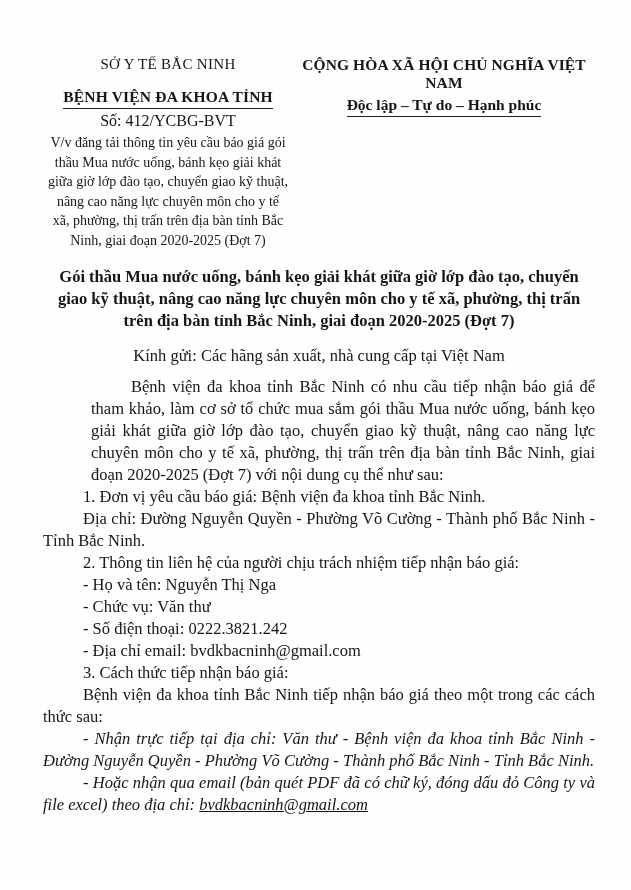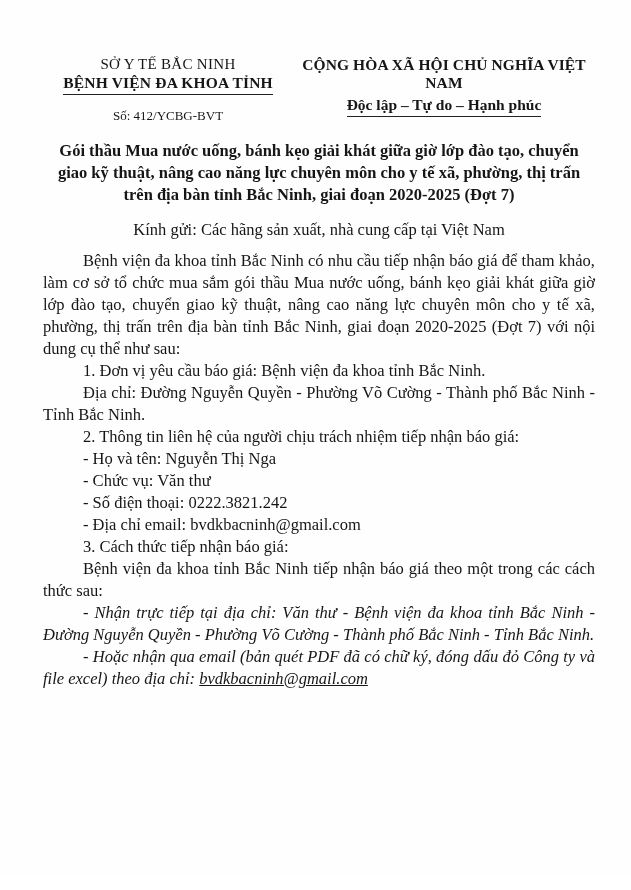--- a/index.html
+++ b/index.html
@@ -11,56 +11,57 @@
     background: #fefefe;
     font-family: "Liberation Serif", "DejaVu Serif", serif;
     color: #161616;
     padding: 56px 36px 0 43px;
     overflow: hidden;
   }
   .header { display: flex; }
   .header-left  { width: 250px; text-align: center; }
   .header-right { width: 302px; text-align: center; }
   .dept   { font-size: 15px; letter-spacing: 0.3px; }
-  .org    { font-size: 15.5px; font-weight: bold; letter-spacing: 0.2px; margin-top: 1px; }
+  .org    { font-size: 15.5px; font-weight: bold; letter-spacing: 0.2px; margin-top: 15px; }
   .u      { display: inline-block; padding-bottom: 2px; border-bottom: 1.4px solid #222; }
-  .doc-number { font-size: 13px; margin-top: 13px; }
+  .doc-number { font-size: 16px; margin-top: 3px; }
   .subject { font-size: 14px; line-height: 19.5px; margin-top: 3px; padding: 0 4px; }
   .motto1 { font-size: 15.5px; font-weight: bold; letter-spacing: 0.1px; }
   .motto2 { font-size: 15.5px; font-weight: bold; margin-top: 4px; }
   .dateline { font-size: 15.5px; font-style: italic; margin-top: 15px; text-align: right; padding-right: 2px; }
   .title {
     text-align: center; font-weight: bold; font-size: 17px;
     margin-top: 9px; letter-spacing: 0.2px;
   }
   .subtitle {
     text-align: center; font-weight: bold; font-size: 16.5px;
     line-height: 22px; margin-top: 16px;
   }
   .salutation { text-align: center; font-size: 16.5px; margin-top: 14px; }
   .para { font-size: 16.5px; line-height: 22px; margin: 0; }
   .indent  { text-indent: 40px; }
   .justify { text-align: justify; }
   .bold    { font-weight: bold; }
   .italic  { font-style: italic; }
-  .intro   { margin-top: 10px; }
+  .intro   { margin-top: 10px; margin-left: 48px; }
   .email-link { text-decoration: underline; color: inherit; cursor: pointer; }
 </style>
 </head>
 <body>
 
 <div class="page">
 
   <div class="header">
     <div class="header-left">
       <div class="dept">SỞ Y TẾ BẮC NINH</div>
       <div class="org">
         <span class="u">BỆNH VIỆN ĐA KHOA TỈNH</span>
       </div>
       <div class="doc-number">Số: 412/YCBG-BVT</div>
+      <div class="subject">V/v đăng tải thông tin yêu cầu báo giá gói thầu Mua nước uống, bánh kẹo giải khát giữa giờ lớp đào tạo, chuyển giao kỹ thuật, nâng cao năng lực chuyên môn cho y tế xã, phường, thị trấn trên địa bàn tỉnh Bắc Ninh, giai đoạn 2020-2025 (Đợt 7)</div>
     </div>
     <div class="header-right">
       <div class="motto1">CỘNG HÒA XÃ HỘI CHỦ NGHĨA VIỆT NAM</div>
       <div class="motto2">
         <span class="u">Độc lập – Tự do – Hạnh phúc</span>
       </div>
     </div>
   </div>
 
   <div class="subtitle">Gói thầu Mua nước uống, bánh kẹo giải khát giữa giờ lớp đào tạo, chuyển giao kỹ thuật, nâng cao năng lực chuyên môn cho y tế xã, phường, thị trấn trên địa bàn tỉnh Bắc Ninh, giai đoạn 2020-2025 (Đợt 7)</div>

